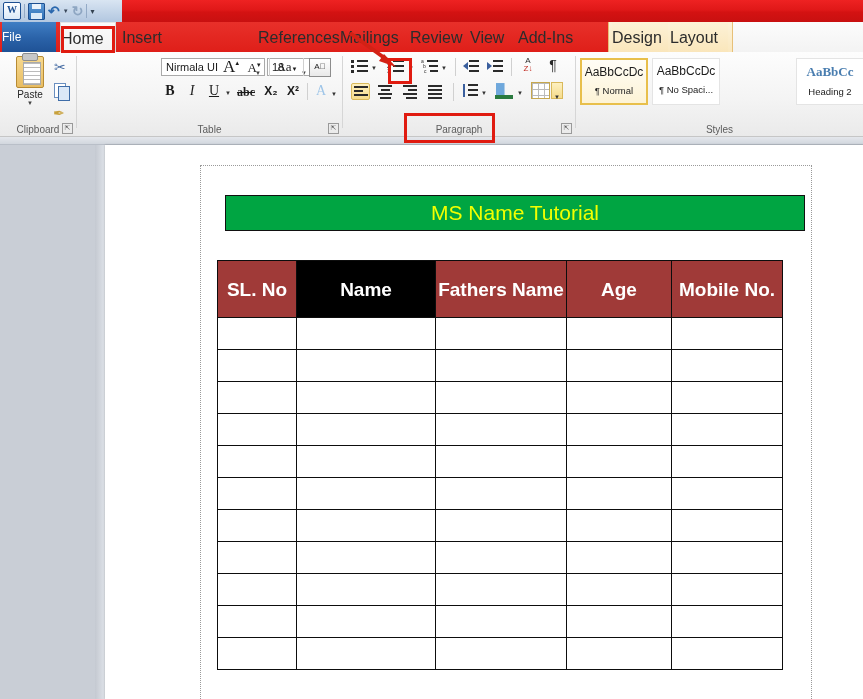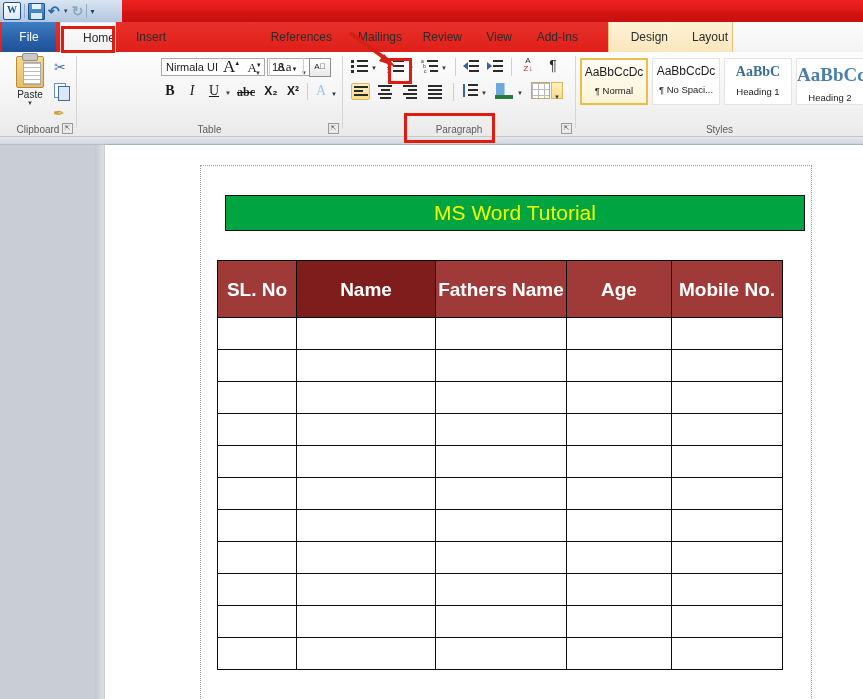--- a/index.html
+++ b/index.html
@@ -53,25 +53,25 @@
   }
 
   
   .tabstrip{
     position:absolute;left:0;top:22px;width:863px;height:30px;
     background:linear-gradient(180deg,#e8302a 0%,#df1f19 100%);
   }
   .tab-file{
     position:absolute;left:2px;top:0;width:54px;height:30px;
     background:linear-gradient(180deg,#3f7ec4 0%,#2a62a8 55%,#1f5296 100%);
-    color:#fff;font-size:12px;text-align:center;line-height:30px;
+    color:#fff;font-size:12px;text-align:left;line-height:30px;
   }
   .tab{
-    position:absolute;top:0;height:30px;line-height:31px;font-size:12px;
-    color:#2c2c2c;text-align:right;cursor:default;
+    position:absolute;top:0;height:30px;line-height:31px;font-size:16px;
+    color:#2c2c2c;text-align:left;cursor:default;
   }
   .tab.active{
     background:linear-gradient(180deg,#fbfbfb 0%,#f2f2f2 100%);
     border-left:1px solid #d8d8d8;border-right:1px solid #d8d8d8;
     border-top:1px solid #e8e8e8;box-sizing:border-box;
   }
   .tab.ctx{background:linear-gradient(180deg,#fdf2d7 0%,#fae6bb 100%);}
   .ctxbg{
     position:absolute;left:608px;top:0;width:125px;height:30px;
     background:linear-gradient(180deg,#fdf3da 0%,#fae8c0 100%);
@@ -156,21 +156,21 @@
   .pcaret{font-size:6px;color:#333;position:absolute;}
 
   
   .style-item{
     position:absolute;top:6px;width:68px;height:47px;box-sizing:border-box;
     background:#fff;border:1px solid #e4e4e4;text-align:center;
   }
   .style-item.sel{border:2px solid #e8bf4b;background:linear-gradient(180deg,#fffdf6,#fdf3d6);}
   .style-prev{font-size:12px;color:#1c1c1c;margin-top:5px;overflow:hidden;white-space:nowrap;}
   .style-prev.h1{color:#3b6d9c;font-size:14px;font-weight:bold;font-family:"Liberation Serif",serif;}
-  .style-prev.h2{color:#4a7eb0;font-size:19px;font-weight:bold;font-family:"Liberation Serif",serif;}
+  .style-prev.h2{color:#4a7eb0;font-size:13px;font-weight:bold;font-family:"Liberation Serif",serif;}
   .style-name{font-size:9.5px;color:#222;margin-top:6px;}
 
   
   .workspace{position:absolute;left:0;top:137px;width:863px;height:562px;background:#c9ced6;}
   .ruler-strip{position:absolute;left:0;top:0;width:863px;height:8px;background:linear-gradient(180deg,#e4e7ec,#d2d7de);border-bottom:1px solid #b9bfc8;box-sizing:border-box;}
   .vruler{position:absolute;left:95px;top:8px;width:10px;height:554px;background:linear-gradient(90deg,#c4c9d1,#dfe3e9);}
   .page{position:absolute;left:105px;top:8px;width:758px;height:554px;background:#ffffff;box-shadow:0 0 2px rgba(0,0,0,.25);}
   .textbound{position:absolute;left:95px;top:20px;width:610px;height:540px;border:1px dotted #9a9a9a;border-top:1px dotted #9a9a9a;}
 
   
@@ -425,48 +425,44 @@
 
     <div class="group" style="left:576px;width:287px;">
       <div class="style-item sel" style="left:4px;">
         <div class="style-prev">AaBbCcDc</div>
         <div class="style-name">¶ Normal</div>
       </div>
       <div class="style-item" style="left:76px;">
         <div class="style-prev">AaBbCcDc</div>
         <div class="style-name">¶ No Spaci...</div>
       </div>
-      <div class="style-item" style="left:148px;">
-        <div class="style-prev h1">AaBbC</div>
-        <div class="style-name">Heading 1</div>
-      </div>
       <div class="style-item" style="left:220px;">
         <div class="style-prev h2">AaBbCc</div>
         <div class="style-name">Heading 2</div>
       </div>
       <div class="group-label">Styles</div>
     </div>
   </div>
 
   <div class="workspace">
     <div class="ruler-strip"></div>
     <div class="vruler"></div>
 
     <div class="page">
       <div class="textbound"></div>
 
       <div class="doc-title" style="background: rgb(0, 165, 66);">
-        <span style="color: rgb(242, 255, 0);">MS Word Tutorial</span>
+        <span style="color: rgb(242, 255, 0);">MS Name Tutorial</span>
       </div>
 
       <table class="tbl">
         <thead>
           <tr>
             <th style="width: 78px; background: rgb(160, 58, 56); color: rgb(255, 255, 255);">SL. No</th>
-            <th style="width: 138px; background: #7f1d1d; color: rgb(255, 255, 255);">Name</th>
+            <th style="width: 138px; background: #000000; color: rgb(255, 255, 255);">Name</th>
             <th style="width: 130px; background: rgb(160, 58, 56); color: rgb(255, 255, 255);">Fathers Name</th>
             <th style="width: 104px; background: rgb(160, 58, 56); color: rgb(255, 255, 255);">Age</th>
             <th style="width: 110px; background: rgb(160, 58, 56); color: rgb(255, 255, 255);">Mobile No.</th>
           </tr>
         </thead>
         <tbody>
             <tr>
               <td></td>
               <td></td>
               <td></td>

